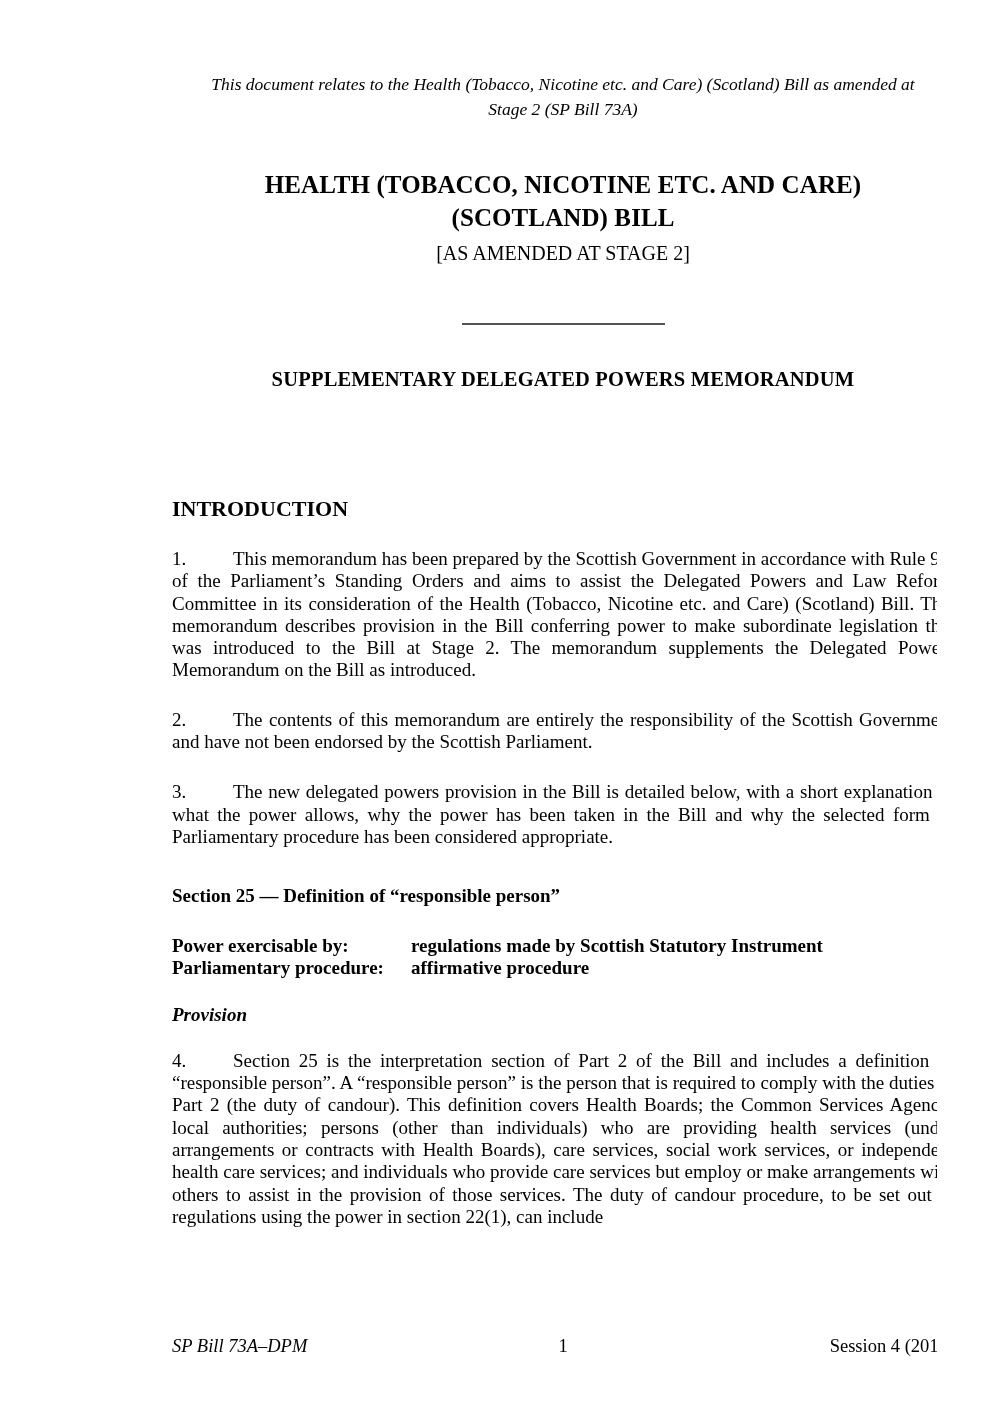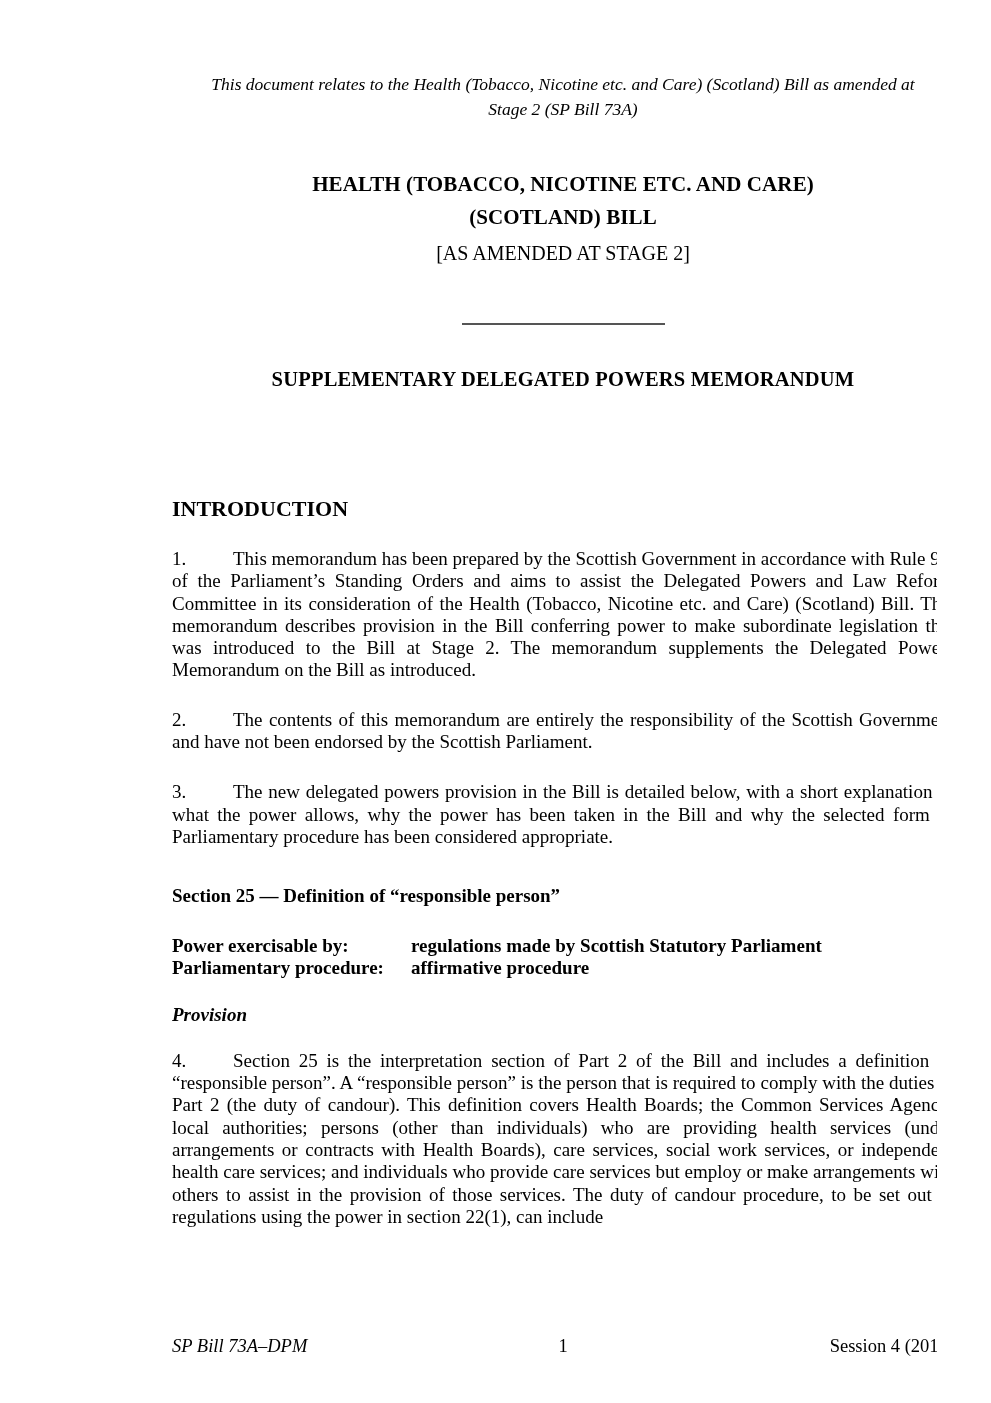--- a/index.html
+++ b/index.html
@@ -37,21 +37,21 @@
     padding: 0 24px;
   }
 
   
   .title-block {
     margin-top: 46px;
     text-align: center;
   }
   .main-title {
     font-weight: bold;
-    font-size: 21px;
+    font-size: 25px;
     line-height: 33px;
     letter-spacing: 0.1px;
     font-family: Liberation Serif, serif;
   }
   .subtitle-amended {
     font-weight: normal;
     font-size: 20px;
     line-height: 33px;
     margin-top: 3px;
   }
@@ -205,21 +205,21 @@
 
 
     <div class="para p3">
       <span class="num">3.</span><span>The new delegated powers provision in the Bill is detailed below, with a short explanation of what the power allows, why the power has been taken in the Bill and why the selected form of Parliamentary procedure has been considered appropriate.</span>
     </div>
 
     <div class="section-heading h-section25">Section 25 — Definition of “responsible person”</div>
 
     <div class="power-table">
       <div class="power-row">
-        <span class="power-label">Power exercisable by:</span><span class="power-value">regulations made by Scottish Statutory Parliament</span>
+        <span class="power-label">Power exercisable by:</span><span class="power-value">regulations made by Scottish Statutory Instrument</span>
       </div>
       <div class="power-row">
         <span class="power-label">Parliamentary procedure:</span><span class="power-value">affirmative procedure</span>
       </div>
     </div>
 
     <div class="provision-label">Provision</div>
 
     <div class="para p4">
       <span class="num">4.</span><span>Section 25 is the interpretation section of Part 2 of the Bill and includes a definition of “responsible person”.  A “responsible person” is the person that is required to comply with the duties in Part 2 (the duty of candour).  This definition covers Health Boards; the Common Services Agency; local authorities; persons (other than individuals) who are providing health services (under arrangements or contracts with Health Boards), care services, social work services, or independent health care services; and individuals who provide care services but employ or make arrangements with others to assist in the provision of those services.  The duty of candour procedure, to be set out in regulations using the power in section 22(1), can include</span>

